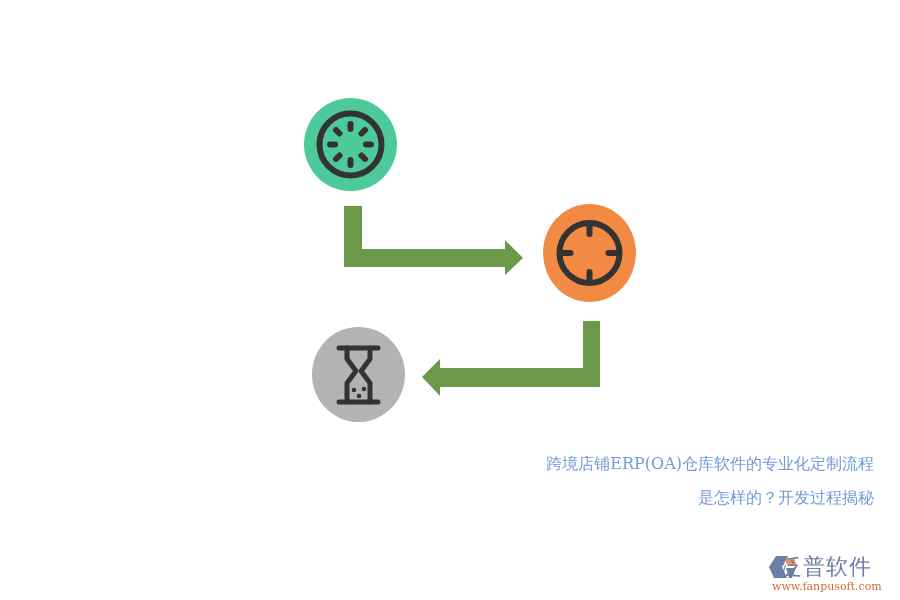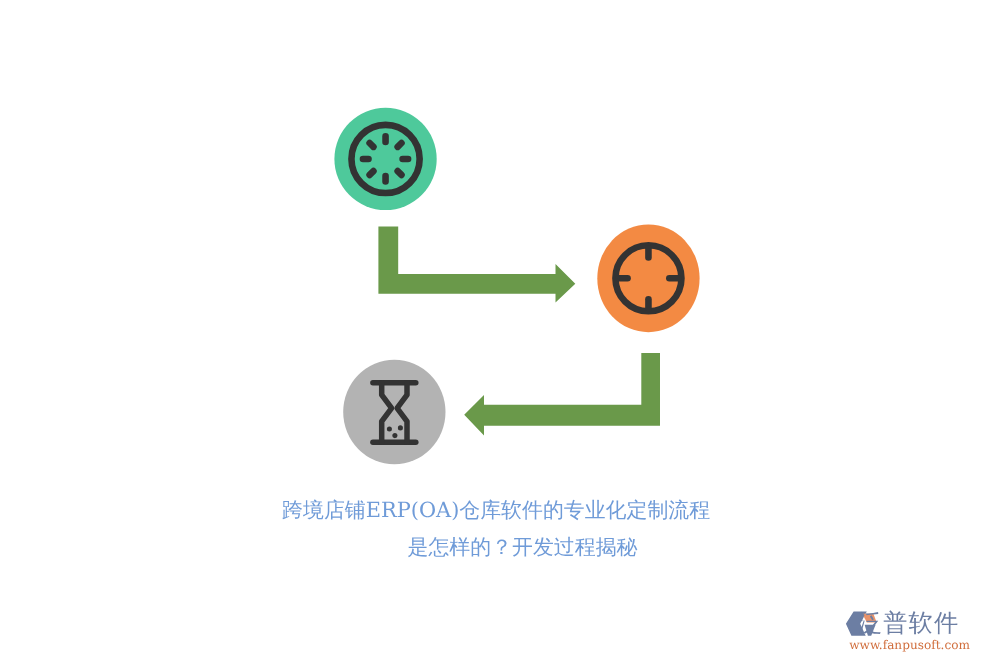--- a/index.html
+++ b/index.html
@@ -1,20 +1,20 @@
 <!DOCTYPE html>
 <html><head>
   <meta charset="utf-8">
   <style>
     html, body { margin: 0; padding: 0; }
     body { width: 900px; height: 600px; background: #ffffff; position: relative; overflow: hidden; font-family: "DejaVu Sans", sans-serif; }
     .abs { position: absolute; }
     .circle { border-radius: 50%; position: absolute; }
     svg { display: block; }
-    .title { position: absolute; left: 16px; width: 870px; text-align: center; color: #6f9bd8; font-family: "DejaVu Serif", serif; font-size: 19px; line-height: 32px; letter-spacing: 0px; }
+    .title { position: absolute; left: 4px; width: 870px; text-align: right; color: #6f9bd8; font-family: "DejaVu Serif", serif; font-size: 16px; line-height: 32px; letter-spacing: 0px; }
     .logo-text { position: absolute; font-family: "DejaVu Sans", sans-serif; }
   </style>
 </head>
 <body>
 
 <div class="circle" style="left:304px;top:98px;width:93px;height:93px;background:#4ec99b;">
   <svg width="93" height="93" viewBox="0 0 93 93">
     <circle cx="46.5" cy="46.5" r="31" fill="none" stroke="#333" stroke-width="6"></circle>
     <g stroke="#333" stroke-width="6" stroke-linecap="round">
       <line x1="46.5" y1="26" x2="46.5" y2="31"></line>
@@ -59,21 +59,21 @@
     </g>
     <g fill="#333">
       <circle cx="42" cy="63" r="2.3"></circle>
       <circle cx="52" cy="62" r="2.3"></circle>
       <circle cx="47" cy="69" r="2.3"></circle>
     </g>
   </svg>
 </div>
 
 <div class="title" style="top:448px;">跨境店铺ERP(OA)仓库软件的专业化定制流程</div>
-<div class="title" style="top:482px;margin-left:24px;">是怎样的？开发过程揭秘</div>
+<div class="title" style="top:482px;">是怎样的？开发过程揭秘</div>
 
 <div class="abs" style="left:768px;top:552px;width:130px;height:44px;">
   <svg class="abs" style="left:0;top:2px;" width="30" height="26" viewBox="0 0 30 26">
     <polygon points="8,2 20,2 14,13 19,24 6,24 1,13" fill="#6c7ea3"></polygon>
     <path d="M16,4 L26,4 L29,12 L20,12 Z" fill="#e9936a"></path>
     <path d="M18,14 L28,14 L24,24 L21,24 Z" fill="#6c7ea3"></path>
   </svg>
   <div class="logo-text" style="left:12px;top:0px;font-size:22px;color:#6c7ea3;letter-spacing:1px;font-family:Liberation Serif, serif;">泛普软件</div>
   <div class="logo-text" style="left:4px;top:28px;font-size:11px;color:#d06c3a;font-family:'DejaVu Serif', serif;">www.fanpusoft.com</div>
 </div>

